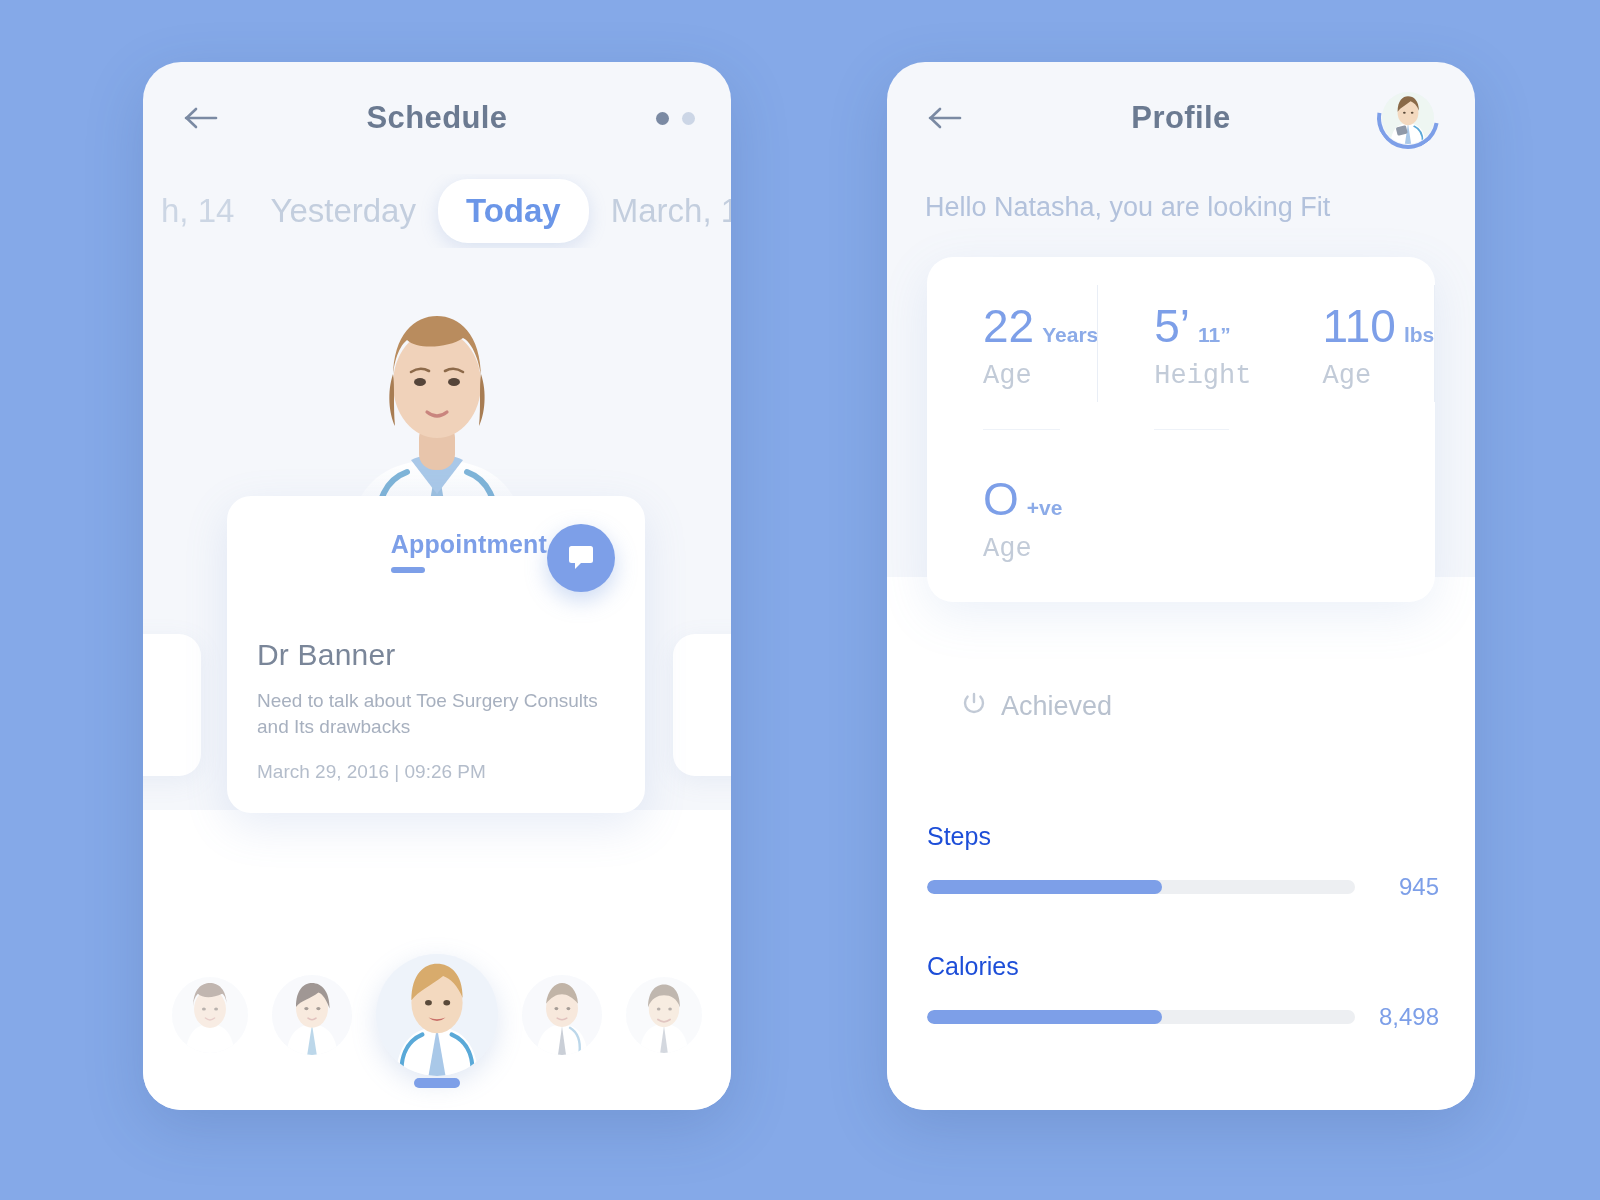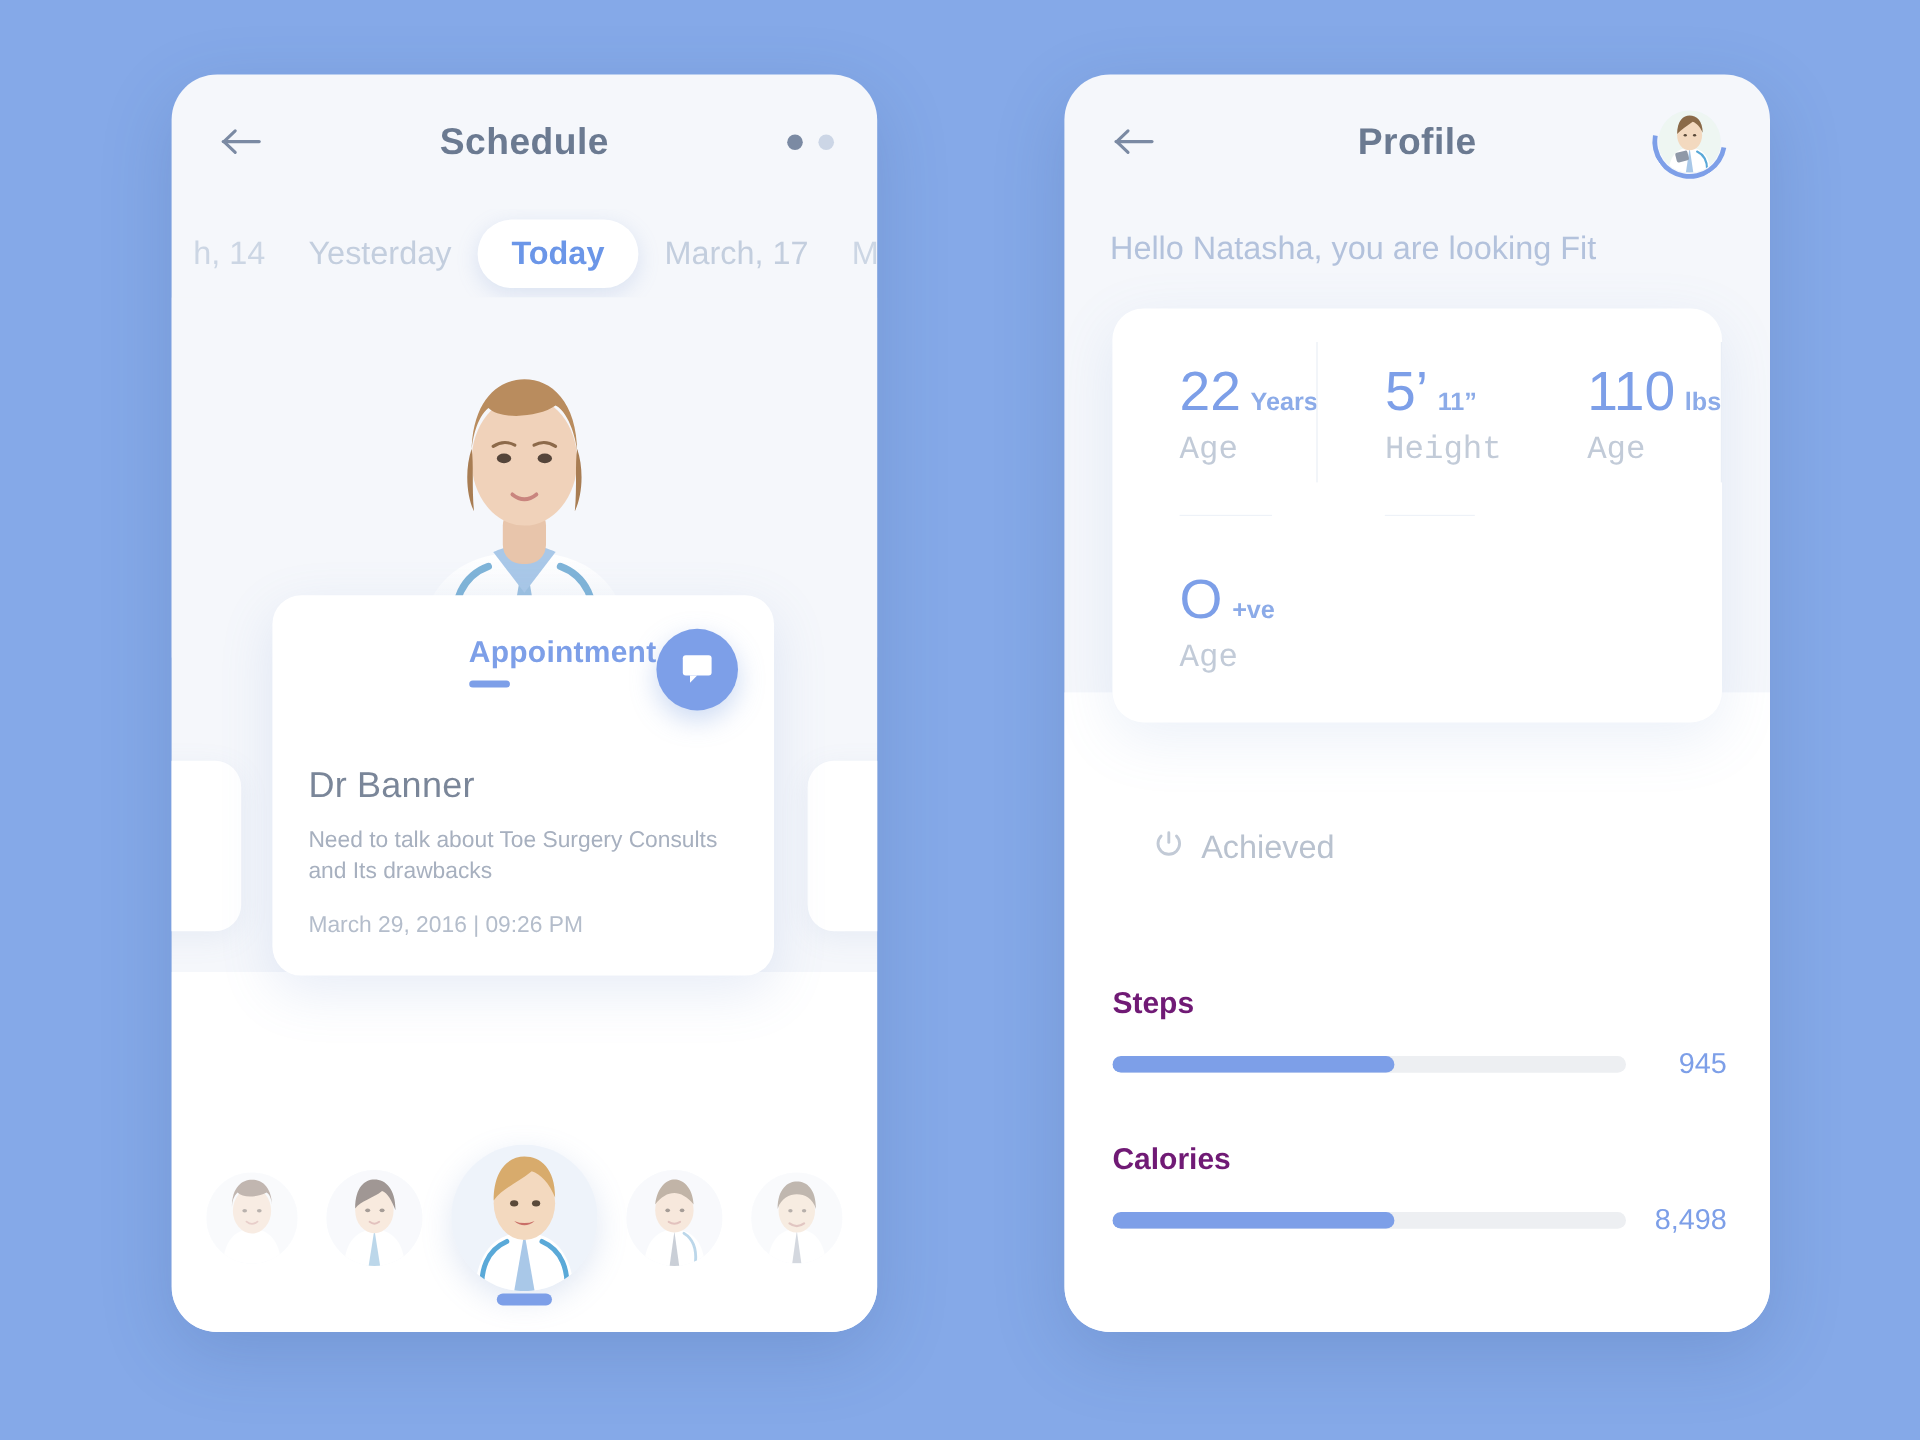--- a/index.html
+++ b/index.html
@@ -69,21 +69,21 @@
     position: relative;
     height: 74px;
     display: flex;
     align-items: center;
     gap: 8px;
     padding: 0 4px;
     overflow: hidden;
   }
   .date-chip {
     flex: 0 0 auto;
-    font-size: 27px;
+    font-size: 33px;
     color: #c3cede;
     padding: 0 14px;
     white-space: nowrap;
     cursor: pointer;
   }
   .date-chip.faded { color: #ccd6e4; }
   .date-chip.active {
     color: #6b96e8;
     font-weight: bold;
     background: #ffffff;
@@ -319,23 +319,22 @@
   .seg.inactive {
     color: #b9c2cf;
   }
 
   
   .prog-block { position: absolute; left: 40px; right: 36px; }
   .prog-steps    { top: 760px; }
   .prog-calories { top: 890px; }
   .prog-title {
     font-size: 25px;
-    color: #701a75;
+    color: #1d4ed8;
     margin-bottom: 22px;
-    font-weight: bold;
   }
   .prog-line {
     display: flex;
     align-items: center;
     gap: 22px;
   }
   .track {
     flex: 1;
     height: 14px;
     border-radius: 7px;

